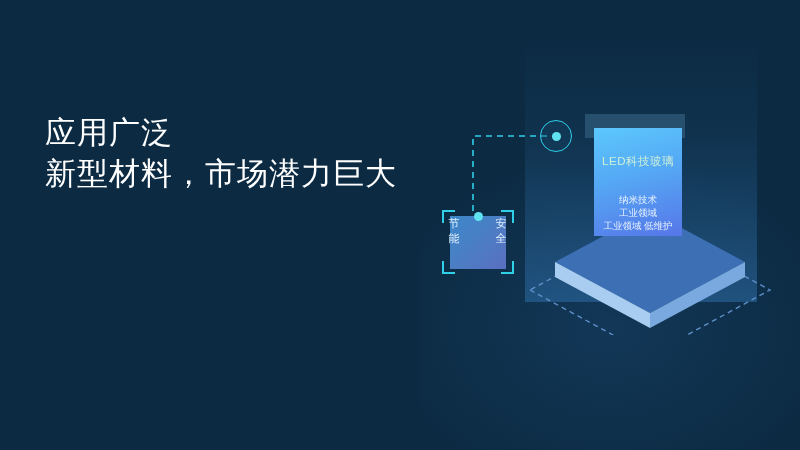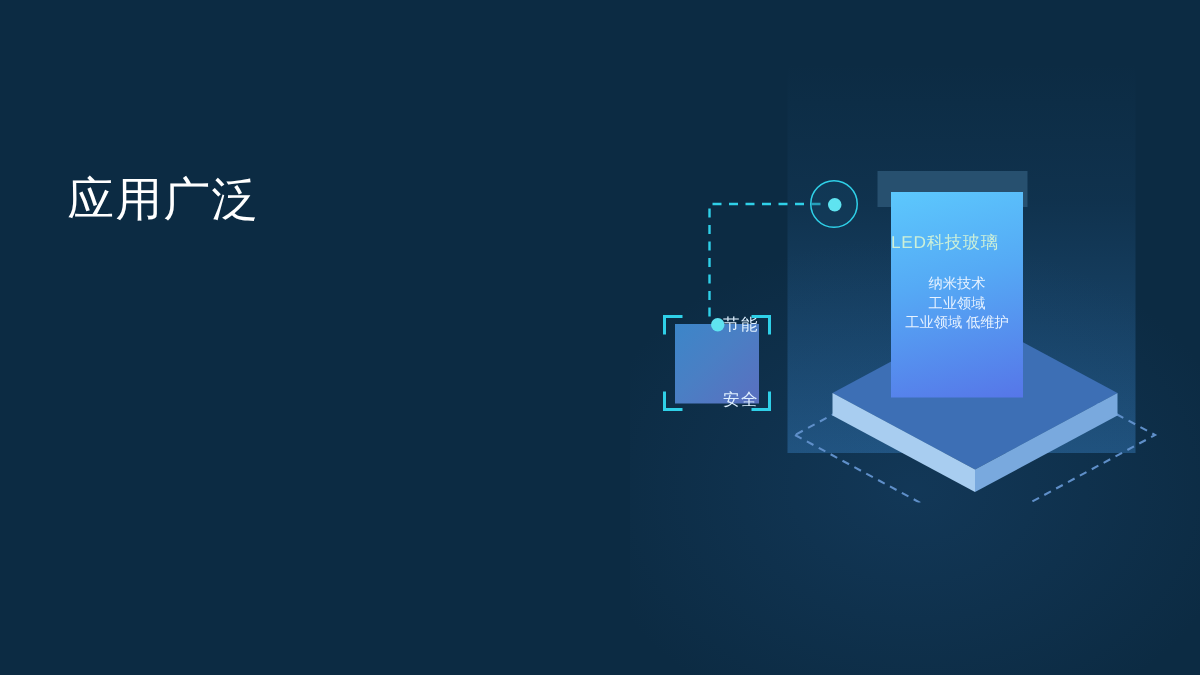--- a/index.html
+++ b/index.html
@@ -115,22 +115,22 @@
     height: 68px;
   }
   .badge-box {
     position: absolute;
     left: 10px;
     top: 8px;
     width: 56px;
     height: 53px;
     background: linear-gradient(135deg, #3c86c9 0%, #4a7fc4 45%, #5a6fc0 100%);
     display: flex;
-    flex-direction: column;
-    align-items: flex-end;
+    flex-direction: row;
+    align-items: flex-start;
     justify-content: center;
     gap: 35px;
   }
   .badge-line {
     color: #dff0ff;
     font-size: 11px;
     line-height: 15px;
     letter-spacing: 1px;
   }
   .badge-dot {
@@ -172,34 +172,35 @@
     width: 100px;
     height: 24px;
     background: #2c5675;
     opacity: 0.85;
   }
   .glass-panel {
     position: absolute;
     left: 594px;
     top: 128px;
     width: 88px;
-    height: 137px;
+    height: 108px;
     background: linear-gradient(165deg, #5cc8fd 0%, #55aaf5 42%, #5676e8 100%);
     display: flex;
     flex-direction: column;
+    align-items: center;
   }
   .panel-title {
     margin-top: 26px;
     color: #cdf0d8;
     font-size: 11.5px;
     letter-spacing: 0.5px;
     white-space: nowrap;
   }
   .panel-feats {
-    margin-top: 14px;
+    margin-top: 24px;
     display: flex;
     flex-direction: column;
     align-items: center;
   }
   .panel-feat {
     color: #e8f3ff;
     font-size: 9.5px;
     line-height: 13px;
     white-space: nowrap;
   }
@@ -244,15 +245,16 @@
     <div class="panel-title">LED科技玻璃</div>
     <div class="panel-feats">
       <div class="panel-feat">纳米技术</div>
       <div class="panel-feat">工业领域</div>
       <div class="panel-feat">工业领域 低维护</div>
     </div>
   </div>
 
   <div class="text-block">
     <div class="title-line">应用广泛</div>
+    <div class="title-line second">新型材料，市场潜力巨大</div>
   </div>
 
 </div>
 
 </body></html>

